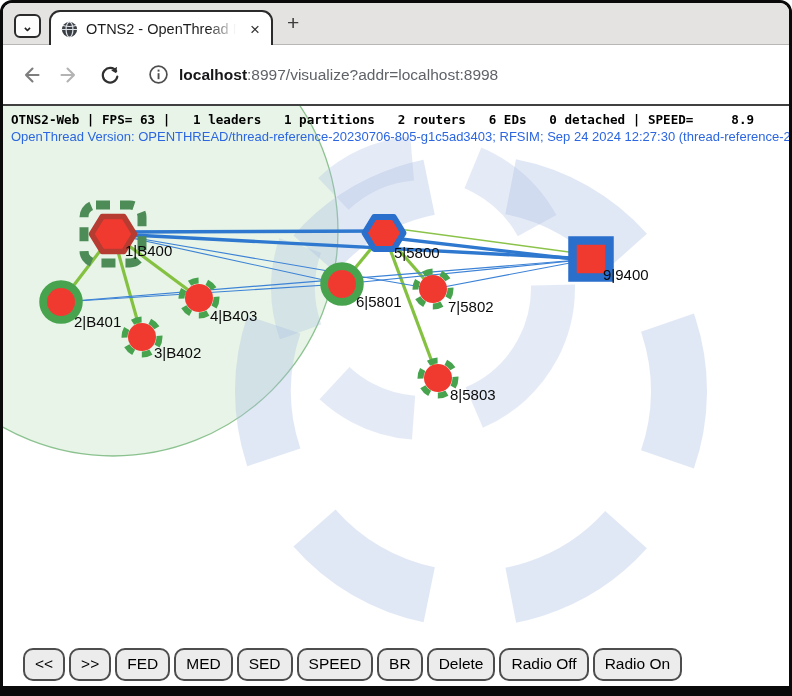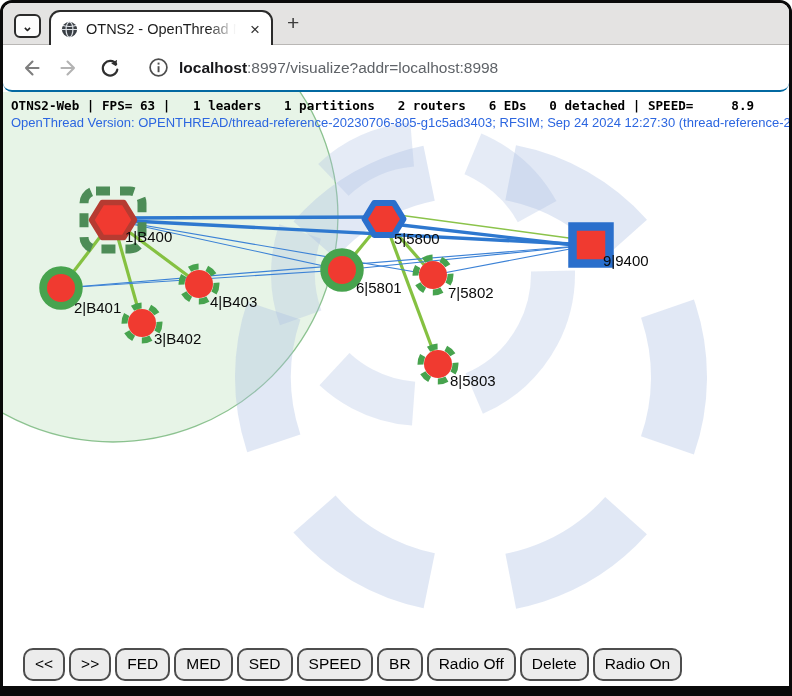--- a/index.html
+++ b/index.html
@@ -19,22 +19,22 @@
          background:#fff; border:2px solid #2b2b2b; border-bottom:none;
          border-radius:11px 11px 0 0; display:flex; align-items:center;
          padding:0 8px 0 10px; gap:8px; }
   .tab-title { flex:1; font-size:14.5px; color:#1d1d1d; white-space:nowrap;
                overflow:hidden; -webkit-mask-image:linear-gradient(90deg,#000 80%,transparent 98%);
                mask-image:linear-gradient(90deg,#000 80%,transparent 98%); }
   .tab-close { font-size:17px; color:#333; padding:0 3px; line-height:1; }
   .newtab-btn { position:absolute; left:284px; top:8px; font-size:21px; color:#3c3c3c; }
 
   
-  .urlbar { position:relative; height:47px; background:#fff;
-            border-bottom:2px solid #0369a1; display:flex; align-items:center;border-radius:9px; }
+  .urlbar { position:relative; height:61px; background:#fff;
+            border-bottom:2px solid #404040; display:flex; align-items:center; }
   .nav-ico { margin-left:14px; width:26px; display:flex; justify-content:center; }
   .url-text { margin-left:8px; font-size:15.5px; color:#5f6368; white-space:nowrap; }
   .url-host { color:#17171a; }
 
   
   .canvas { position:relative; height:612px; background:#fff; overflow:hidden; }
   .status-line { position:absolute; left:8px; top:6px; z-index:5;
                  font-family:"DejaVu Sans Mono", monospace; font-weight:bold;
                  font-size:12.6px; color:#000; white-space:pre; }
   .version-line { position:absolute; left:8px; top:23px; z-index:5;
@@ -197,24 +197,24 @@
     <button class="tb-btn">
         <span>SED</span>
       </button>
     <button class="tb-btn">
         <span>SPEED</span>
       </button>
     <button class="tb-btn">
         <span>BR</span>
       </button>
     <button class="tb-btn">
+        <span>Delete</span>
+      </button>
+    <button class="tb-btn">
         <span>Radio Off</span>
-      </button>
-    <button class="tb-btn">
-        <span>Delete</span>
       </button>
     <button class="tb-btn">
         <span>Radio On</span>
       </button>
 
   </div>
   <div class="bottombar"></div>
 </div>
 
 </body></html>

